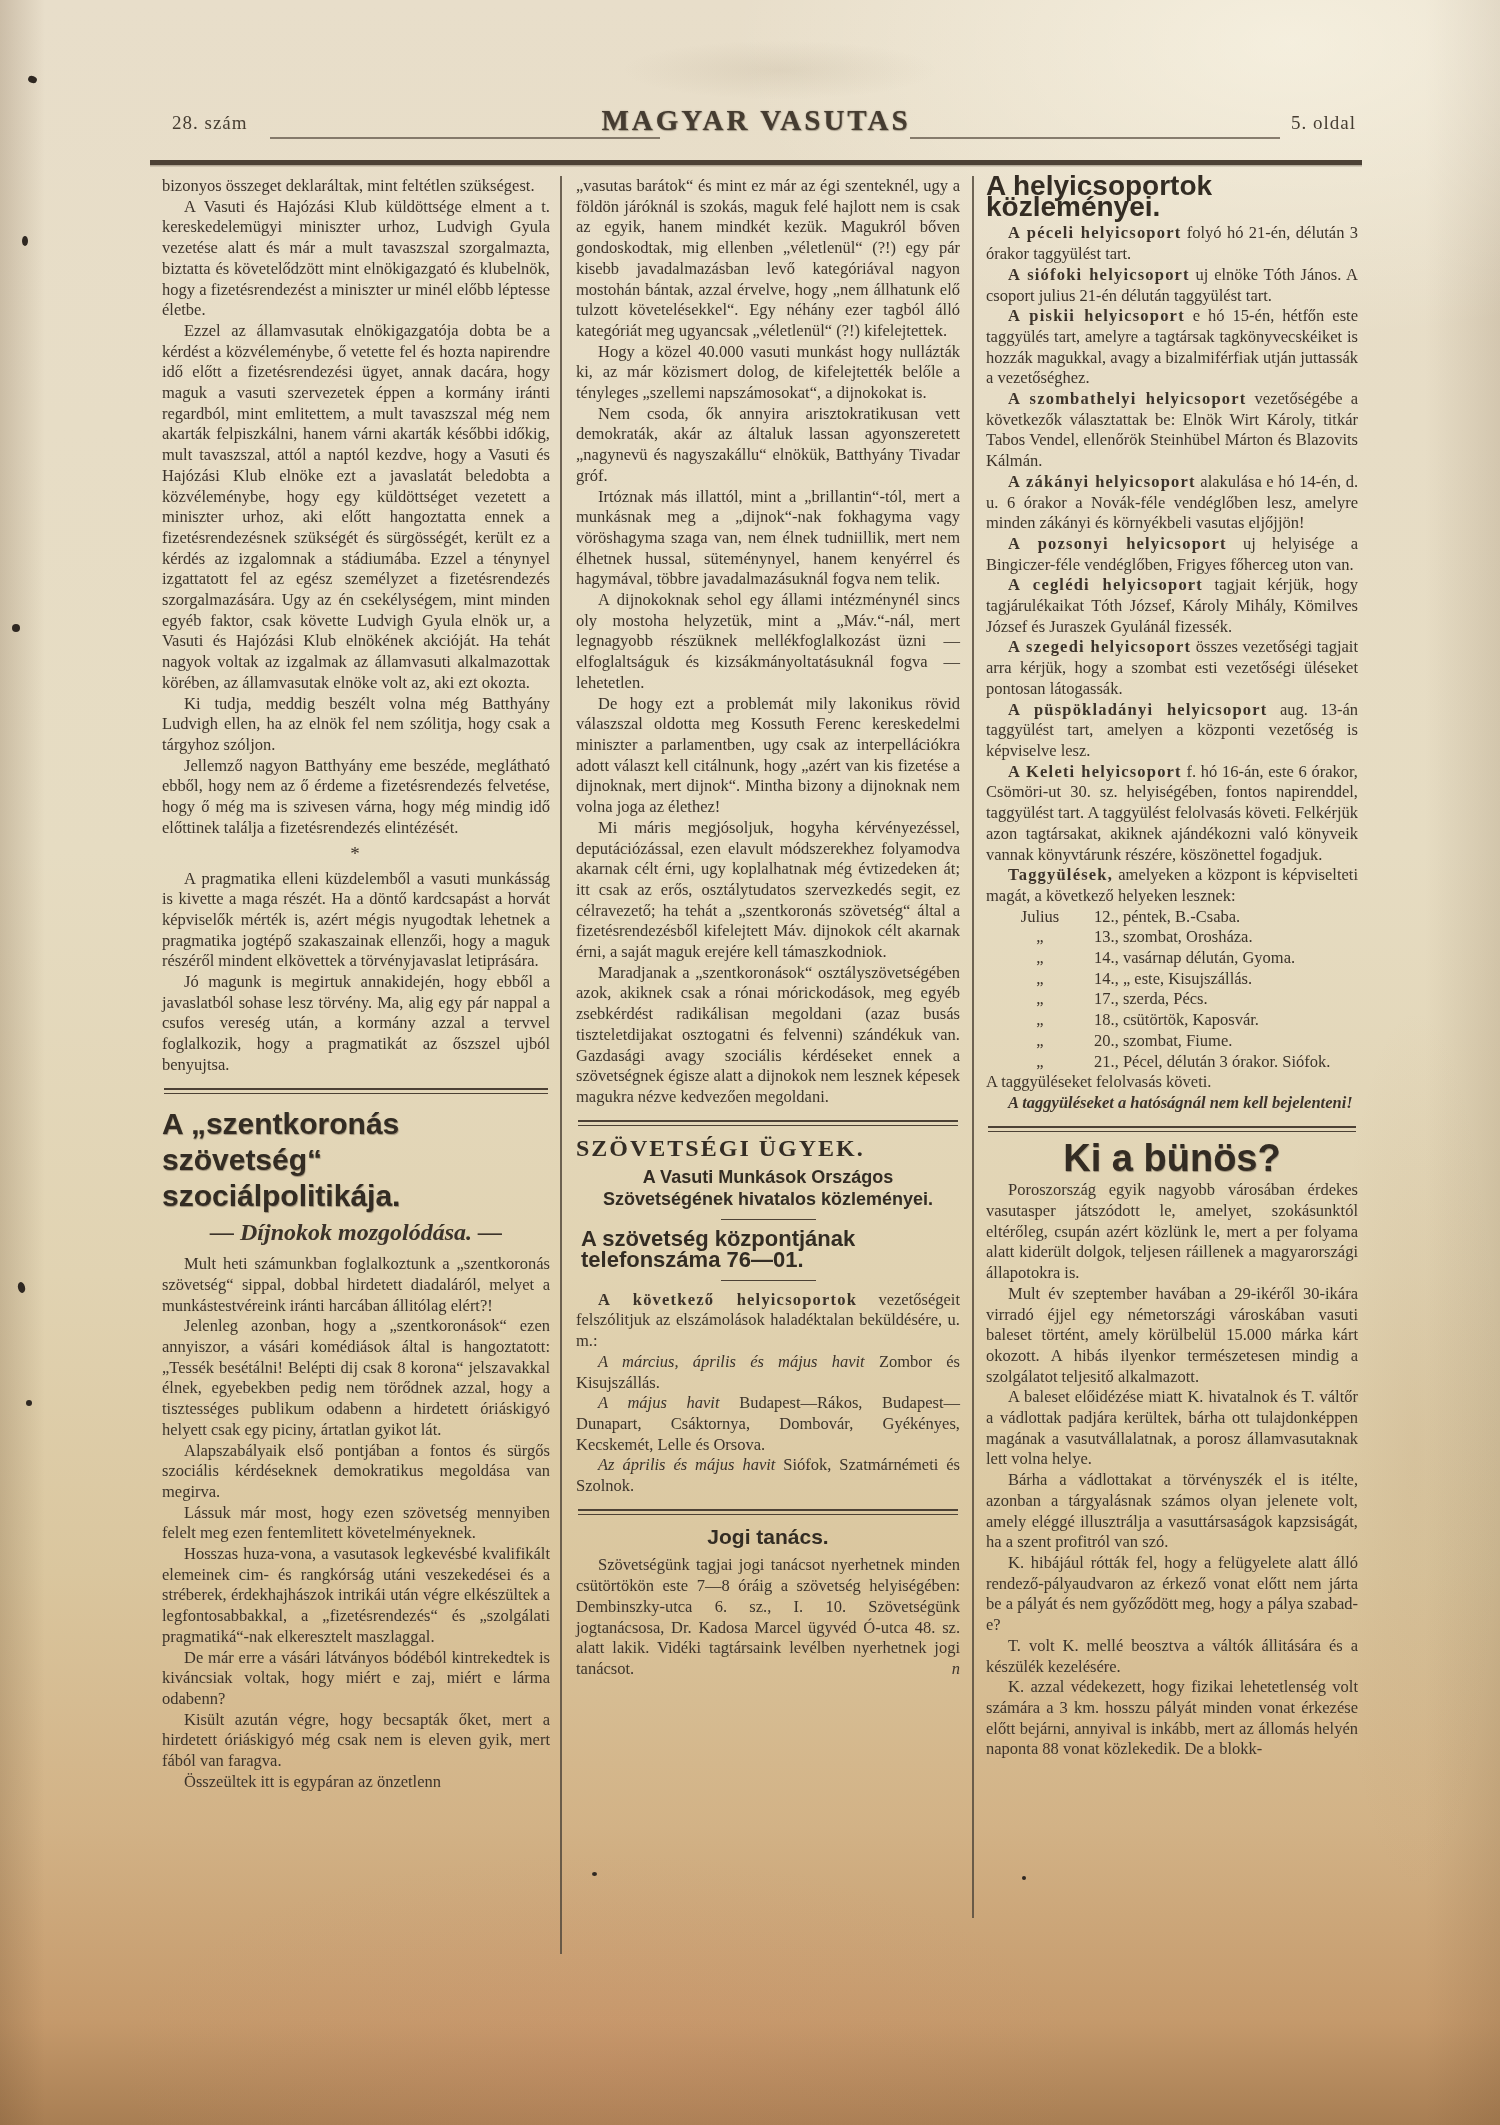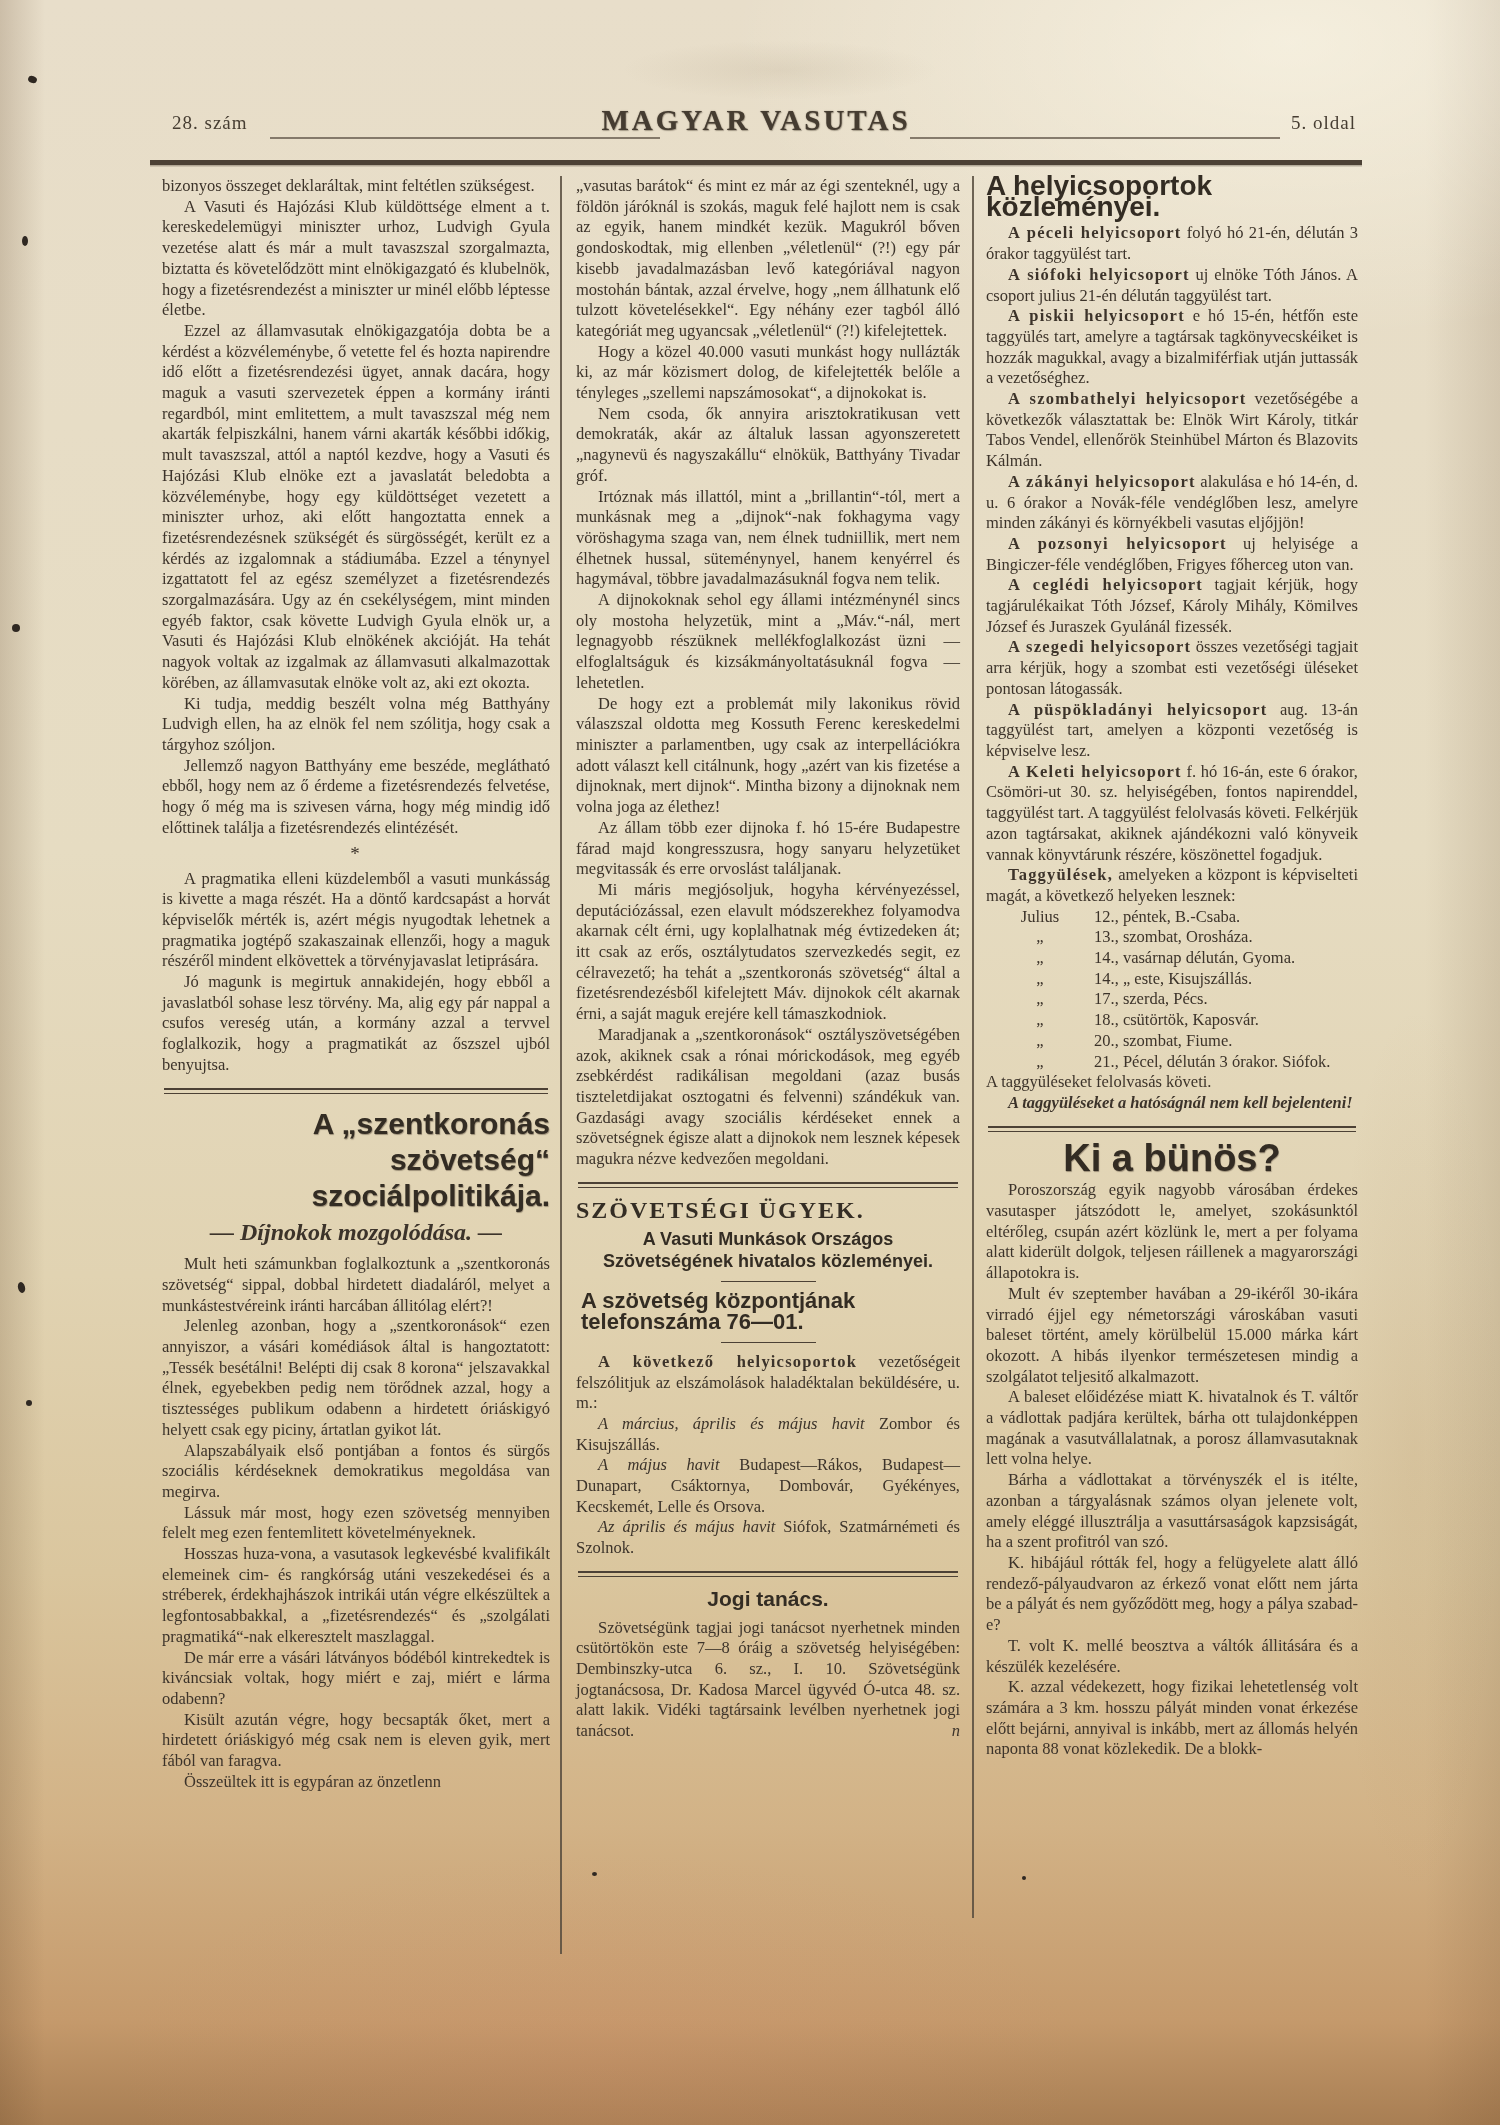--- a/index.html
+++ b/index.html
@@ -16,21 +16,21 @@
   .col{position:absolute;top:176px;text-align:justify;font-size:16.5px;line-height:20.7px;}
   #col1{left:162px;width:388px;}
   #col2{left:576px;width:384px;}
   #col3{left:986px;width:372px;}
   .vrule{position:absolute;width:2px;background:#574c3e;opacity:.85;}
   p{margin:0;text-indent:22px;}
   p.noind{text-indent:0;}
   .ast{text-align:center;text-indent:0;line-height:30px;font-size:19px;letter-spacing:2px;}
   .rule-double{border-top:2.5px solid #4c4135;border-bottom:1px solid #4c4135;height:3px;margin:12px 2px;}
   .h-sans{font-family:"Liberation Sans","DejaVu Sans",sans-serif;font-weight:bold;color:#332c23;}
-  .art-title{font-size:30px;line-height:36px;text-align:right;text-indent:0;margin:12px 0 4px;text-shadow:.6px .8px .9px rgba(70,58,44,.45);}
+  .art-title{font-size:30px;line-height:36px;text-align:left;text-indent:0;margin:12px 0 4px;text-shadow:.6px .8px .9px rgba(70,58,44,.45);}
   .art-sub{font-style:italic;font-weight:bold;font-size:24px;text-align:center;text-indent:0;margin:8px 0 12px;}
   .sz-title{font-size:24px;letter-spacing:2px;text-align:left;text-indent:0;font-weight:bold;margin:10px 0 8px;font-family:"Liberation Serif",serif;color:#342d24;}
   .sz-sub{font-size:18px;line-height:22px;text-align:center;text-indent:0;margin:2px 10px;}
   .shortrule{width:95px;border-top:1.5px solid #4c4135;margin:9px auto;}
   .phone{font-size:22px;text-align:left;text-indent:0;margin:4px 5px;}
   .jogi-title{font-size:21px;text-align:center;text-indent:0;margin:10px 0 8px;}
   .hc-title{font-size:28px;text-align:left;text-indent:0;margin:0 0 6px;}
   .kib-title{font-size:38px;text-align:center;text-indent:0;margin:16px 0 12px;text-shadow:.6px .8px .9px rgba(70,58,44,.45);}
   .lead{font-weight:bold;letter-spacing:1.2px;}
   .ilead{font-style:italic;}
@@ -91,21 +91,20 @@
   <p>Összeültek itt is egypáran az önzetlenn</p>
 </div>
 
 <div id="col2" class="col">
   <p class="noind">„vasutas barátok“ és mint ez már az égi szenteknél, ugy a földön járóknál is szokás, maguk felé hajlott nem is csak az egyik, hanem mindkét kezük. Magukról bőven gondoskodtak, mig ellenben „véletlenül“ (?!) egy pár kisebb javadalmazásban levő kategóriával nagyon mostohán bántak, azzal érvelve, hogy „nem állhatunk elő tulzott követelésekkel“. Egy néhány ezer tagból álló kategóriát meg ugyancsak „véletlenül“ (?!) kifelejtettek.</p>
   <p>Hogy a közel 40.000 vasuti munkást hogy nullázták ki, az már közismert dolog, de kifelejtették belőle a tényleges „szellemi napszámosokat“, a dijnokokat is.</p>
   <p>Nem csoda, ők annyira arisztokratikusan vett demokraták, akár az általuk lassan agyonszeretett „nagynevü és nagyszakállu“ elnökük, Batthyány Tivadar gróf.</p>
   <p>Irtóznak más illattól, mint a „brillantin“-tól, mert a munkásnak meg a „dijnok“-nak fokhagyma vagy vöröshagyma szaga van, nem élnek tudniillik, mert nem élhetnek hussal, süteménynyel, hanem kenyérrel és hagymával, többre javadalmazásuknál fogva nem telik.</p>
   <p>A dijnokoknak sehol egy állami intézménynél sincs oly mostoha helyzetük, mint a „Máv.“-nál, mert legnagyobb részüknek mellékfoglalkozást üzni — elfoglaltságuk és kizsákmányoltatásuknál fogva — lehetetlen.</p>
   <p>De hogy ezt a problemát mily lakonikus rövid válaszszal oldotta meg Kossuth Ferenc kereskedelmi miniszter a parlamentben, ugy csak az interpellációkra adott választ kell citálnunk, hogy „azért van kis fizetése a dijnoknak, mert dijnok“. Mintha bizony a dijnoknak nem volna joga az élethez!</p>
-  <p>Az állam több ezer dijnoka f. hó 15-ére Budapestre fárad majd kongresszusra, hogy sanyaru helyzetüket megvitassák és erre orvoslást találjanak.</p>
   <p>Mi máris megjósoljuk, hogyha kérvényezéssel, deputációzással, ezen elavult módszerekhez folyamodva akarnak célt érni, ugy koplalhatnak még évtizedeken át; itt csak az erős, osztálytudatos szervezkedés segit, ez célravezető; ha tehát a „szentkoronás szövetség“ által a fizetésrendezésből kifelejtett Máv. dijnokok célt akarnak érni, a saját maguk erejére kell támaszkodniok.</p>
   <p>Maradjanak a „szentkoronások“ osztályszövetségében azok, akiknek csak a rónai mórickodások, meg egyéb zsebkérdést radikálisan megoldani (azaz busás tiszteletdijakat osztogatni és felvenni) szándékuk van. Gazdasági avagy szociális kérdéseket ennek a szövetségnek égisze alatt a dijnokok nem lesznek képesek magukra nézve kedvezően megoldani.</p>
 
   <div class="rule-double"></div>
 
   <p class="sz-title">SZÖVETSÉGI ÜGYEK.</p>
   <p class="sz-sub h-sans">A Vasuti Munkások Országos Szövetségének hivatalos közleményei.</p>
   <div class="shortrule"></div>
   <p class="phone h-sans">A szövetség központjának telefonszáma 76—01.</p>
   <div class="shortrule"></div>

